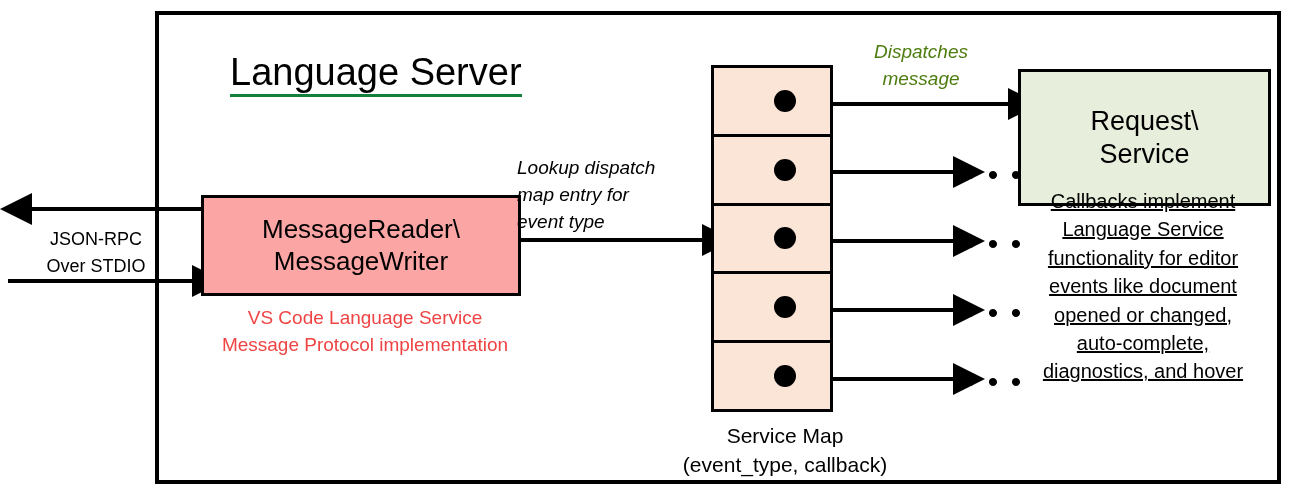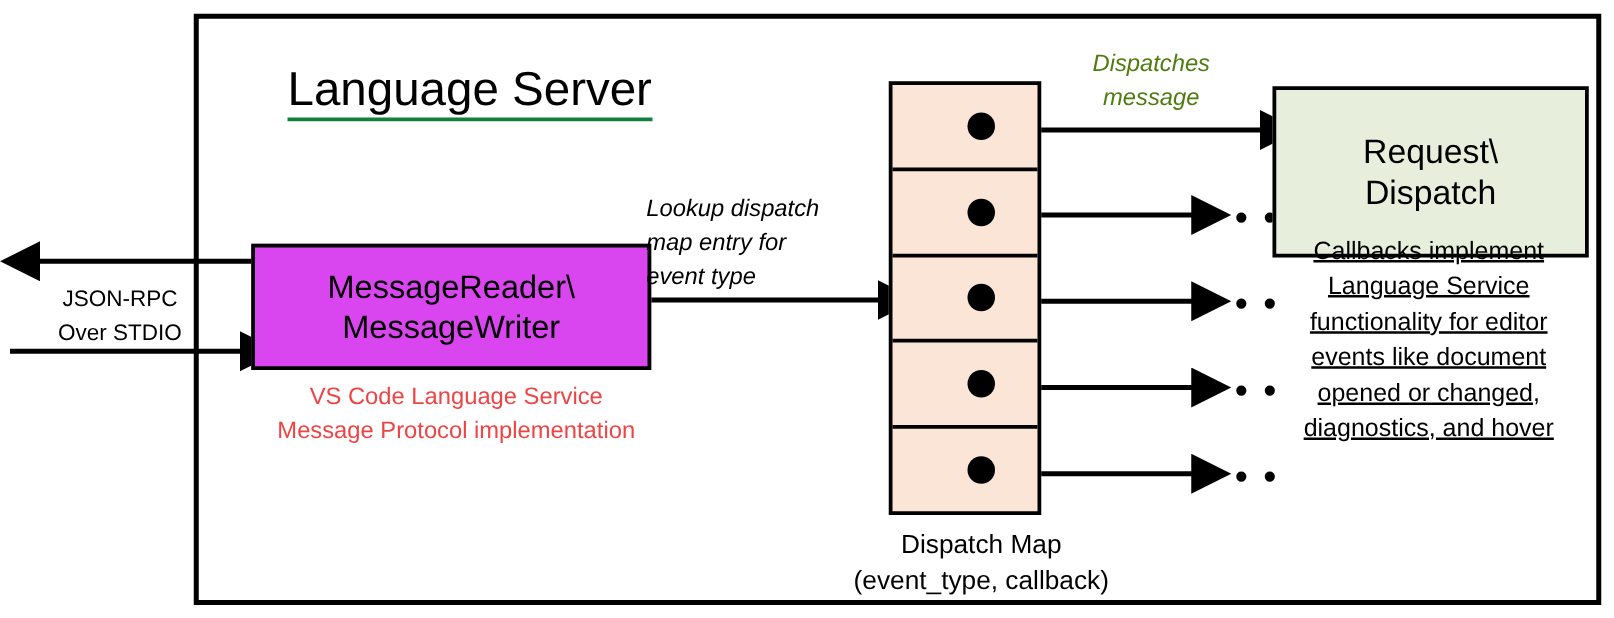--- a/index.html
+++ b/index.html
@@ -39,21 +39,21 @@
     border-bottom: 3px solid #15803d;
     padding-bottom: 1px;
   }
 
   
   #reader-box {
     left: 201px;
     top: 195px;
     width: 320px;
     height: 101px;
-    background: #d946ef;
+    background: #fca5a5;
     border: 3px solid #000000;
     box-sizing: border-box;
     display: flex;
     flex-direction: column;
     align-items: center;
     justify-content: center;
     font-size: 26px;
     line-height: 1.22;
     color: #000;
     text-align: center;
@@ -264,40 +264,41 @@
         <span class="map-dot"></span>
       </div>
     <div class="map-row">
         <span class="map-dot"></span>
       </div>
     <div class="map-row">
         <span class="map-dot"></span>
       </div>
   </div>
   <div class="abs" id="dispatch-caption">
-    <div>Dispatch Map</div>
+    <div>Service Map</div>
     <div>(event_type, callback)</div>
   </div>
 
   <div class="abs" id="dispatch-msg-label">
     <div>Dispatches</div>
     <div>message</div>
   </div>
 
   <div class="abs ellipsis" style="left:965px; top:160px;">• • •</div>
   <div class="abs ellipsis" style="left:965px; top:229px;">• • •</div>
   <div class="abs ellipsis" style="left:965px; top:298px;">• • •</div>
   <div class="abs ellipsis" style="left:965px; top:367px;">• • •</div>
 
   <div class="abs" id="callback-box">
     <div>Request\</div>
-    <div>Dispatch</div>
+    <div>Service</div>
   </div>
   <div class="abs" id="callback-caption">
     <div>Callbacks implement</div>
     <div>Language Service</div>
     <div>functionality for editor</div>
     <div>events like document</div>
     <div>opened or changed,</div>
+    <div>auto-complete,</div>
     <div>diagnostics, and hover</div>
   </div>
 
 </div>
 
 </body></html>

